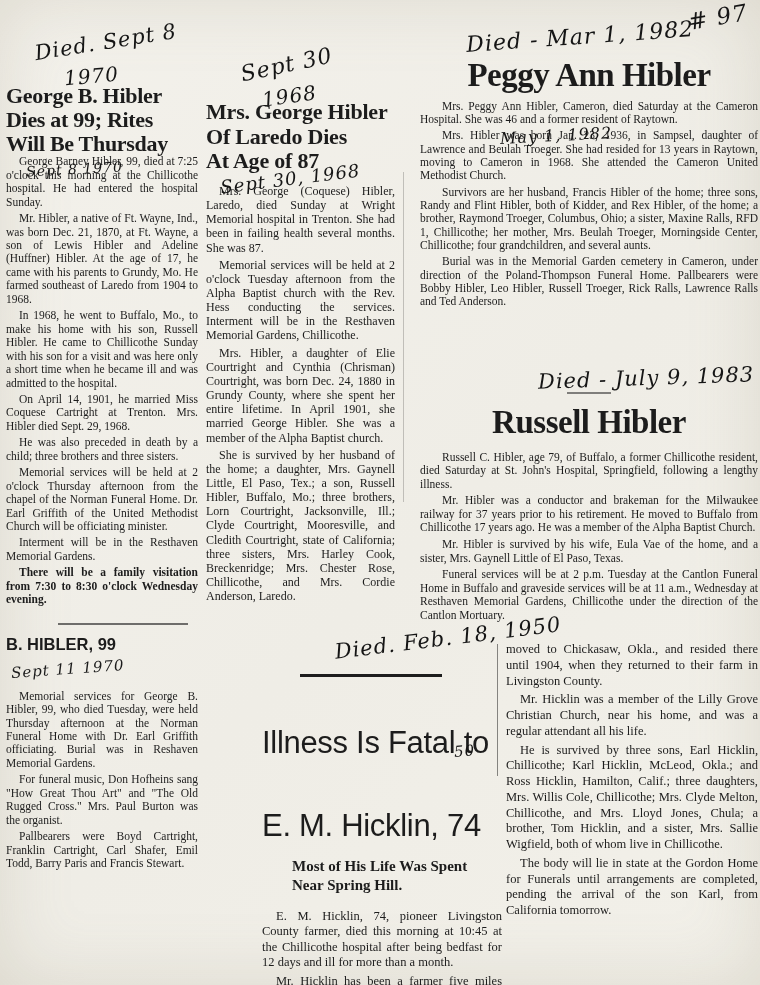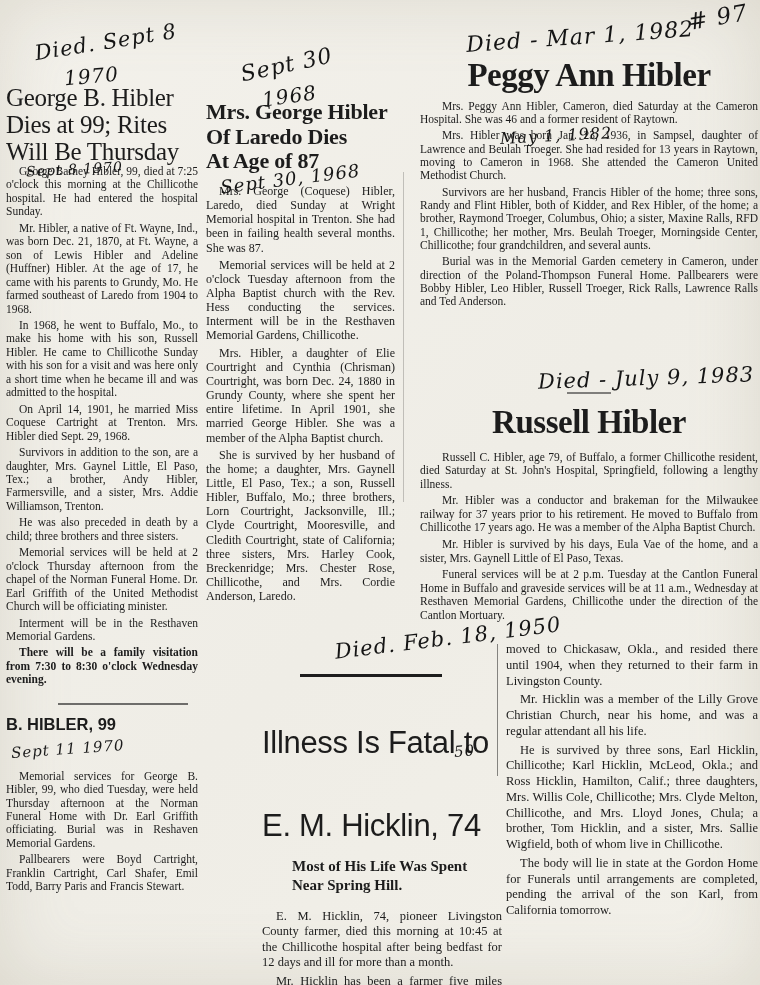--- a/index.html
+++ b/index.html
@@ -33,21 +33,21 @@
     font-weight:400;
   }
 
   
   .bodytext p { margin:0 0 3px 0; text-align:justify; text-indent:13px; }
   .bold p, p.bold { font-weight:700; }
 
   
   #clip-george { left:6px; top:26px; width:192px; }
   .c1-hl { margin-top:58px; }
-  .c1-hl div { font-weight:400; font-size:25px; line-height:1.08; letter-spacing:-0.3px; }
+  .c1-hl div { font-weight:700; font-size:22px; line-height:1.08; letter-spacing:-0.3px; }
   .c1-body { margin-top:0; font-size:11.5px; line-height:1.17; }
   .rites { margin-top:16px; }
   .rites-rule { width:130px; height:2px; background:rgba(40,40,40,0.65); margin:0 0 8px 52px; }
   .rites-hl { font-family:"Liberation Sans",sans-serif; font-weight:700; font-size:16.5px; line-height:1.45; }
   .rites-hl .hw-inline { font-size:15px; margin-left:5px; }
   .rites-body { margin-top:9px; font-size:11.5px; line-height:1.17; }
 
   
   #clip-mrs { left:206px; top:52px; width:189px; }
   #clip-mrs::after { content:""; position:absolute; right:-9px; top:120px; height:330px; width:1px; background:rgba(0,0,0,0.20); }
@@ -96,37 +96,37 @@
       <div>Dies at 99; Rites</div>
       <div>Will Be Thursday</div>
     </header>
     <div class="hw" style="left:20px; top:135px; font-size:14px; transform:rotate(-3deg);">Sept 8  1970</div>
 
     <section class="bodytext c1-body">
       <p>George Barney Hibler, 99, died at 7:25 o'clock this morning at the Chillicothe hospital. He had entered the hospital Sunday.</p>
       <p>Mr. Hibler, a native of Ft. Wayne, Ind., was born Dec. 21, 1870, at Ft. Wayne, a son of Lewis Hibler and Adeline (Huffner) Hibler. At the age of 17, he came with his parents to Grundy, Mo. He farmed southeast of Laredo from 1904 to 1968.</p>
       <p>In 1968, he went to Buffalo, Mo., to make his home with his son, Russell Hibler. He came to Chillicothe Sunday with his son for a visit and was here only a short time when he became ill and was admitted to the hospital.</p>
       <p>On April 14, 1901, he married Miss Coquese Cartright at Trenton. Mrs. Hibler died Sept. 29, 1968.</p>
-      <p>Survivors in addition to the son, are a daughter, Mrs. Gaynel Little, El Paso, Tex.; a brother, Andy Hibler, Farmersville, and a sister, Mrs. Addie Williamson, Trenton.</p>
       <p>He was also preceded in death by a child; three brothers and three sisters.</p>
       <p>Memorial services will be held at 2 o'clock Thursday afternoon from the chapel of the Norman Funeral Home. Dr. Earl Griffith of the United Methodist Church will be officiating minister.</p>
       <p>Interment will be in the Resthaven Memorial Gardens.</p>
       <p class="bold">There will be a family visitation from 7:30 to 8:30 o'clock Wednesday evening.</p>
     </section>
 
     <section class="rites">
       <div class="rites-rule"></div>
       <header class="rites-hl">
         <div>
           <span>B. HIBLER, 99</span>
           <span class="hw-inline">Sept 11 1970</span>
         </div>
       </header>
       <div class="bodytext rites-body">
         <p>Memorial services for George B. Hibler, 99, who died Tuesday, were held Thursday afternoon at the Norman Funeral Home with Dr. Earl Griffith officiating. Burial was in Reshaven Memorial Gardens.</p>
+        <p>For funeral music, Don Hofheins sang "How Great Thou Art" and "The Old Rugged Cross." Mrs. Paul Burton was the organist.</p>
         <p>Pallbearers were Boyd Cartright, Franklin Cartright, Carl Shafer, Emil Todd, Barry Paris and Francis Stewart.</p>
       </div>
     </section>
   </article>
 
   <article class="clip" id="clip-mrs">
     <div class="hw" style="left:34px; top:0px; font-size:22px; transform:rotate(-12deg);">Sept 30</div>
     <div class="hw" style="left:56px; top:32px; font-size:20px; transform:rotate(-8deg);">1968</div>
 
     <header class="c2-hl">
@@ -165,21 +165,21 @@
     <div class="hw" style="left:118px; top:0px; font-size:21px; transform:rotate(-2deg);">Died - July 9, 1983</div>
 
     <header>
       <div class="russ-rule" style="margin-top:26px;"></div>
       <h1 class="c4-hl" style="margin:11px;">Russell Hibler</h1>
     </header>
 
     <section class="bodytext c4-body">
       <p>Russell C. Hibler, age 79, of Buffalo, a former Chillicothe resident, died Saturday at St. John's Hospital, Springfield, following a lengthy illness.</p>
       <p>Mr. Hibler was a conductor and brakeman for the Milwaukee railway for 37 years prior to his retirement. He moved to Buffalo from Chillicothe 17 years ago. He was a member of the Alpha Baptist Church.</p>
-      <p>Mr. Hibler is survived by his days, Eula Vae of the home, and a sister, Mrs. Gaynell Little of El Paso, Texas.</p>
+      <p>Mr. Hibler is survived by his wife, Eula Vae of the home, and a sister, Mrs. Gaynell Little of El Paso, Texas.</p>
       <p>Funeral services will be at 2 p.m. Tuesday at the Cantlon Funeral Home in Buffalo and graveside services will be at 11 a.m., Wednesday at Resthaven Memorial Gardens, Chillicothe under the direction of the Cantlon Mortuary.</p>
     </section>
   </article>
 
   <article class="clip" id="clip-hicklin-left">
     <div class="hw" style="left:72px; top:0px; font-size:21px; transform:rotate(-7deg);">Died. Feb. 18, 1950</div>
 
     <div class="c5-rule"></div>
     <header class="c5-hl">
       <div>Illness Is Fatal to</div>

